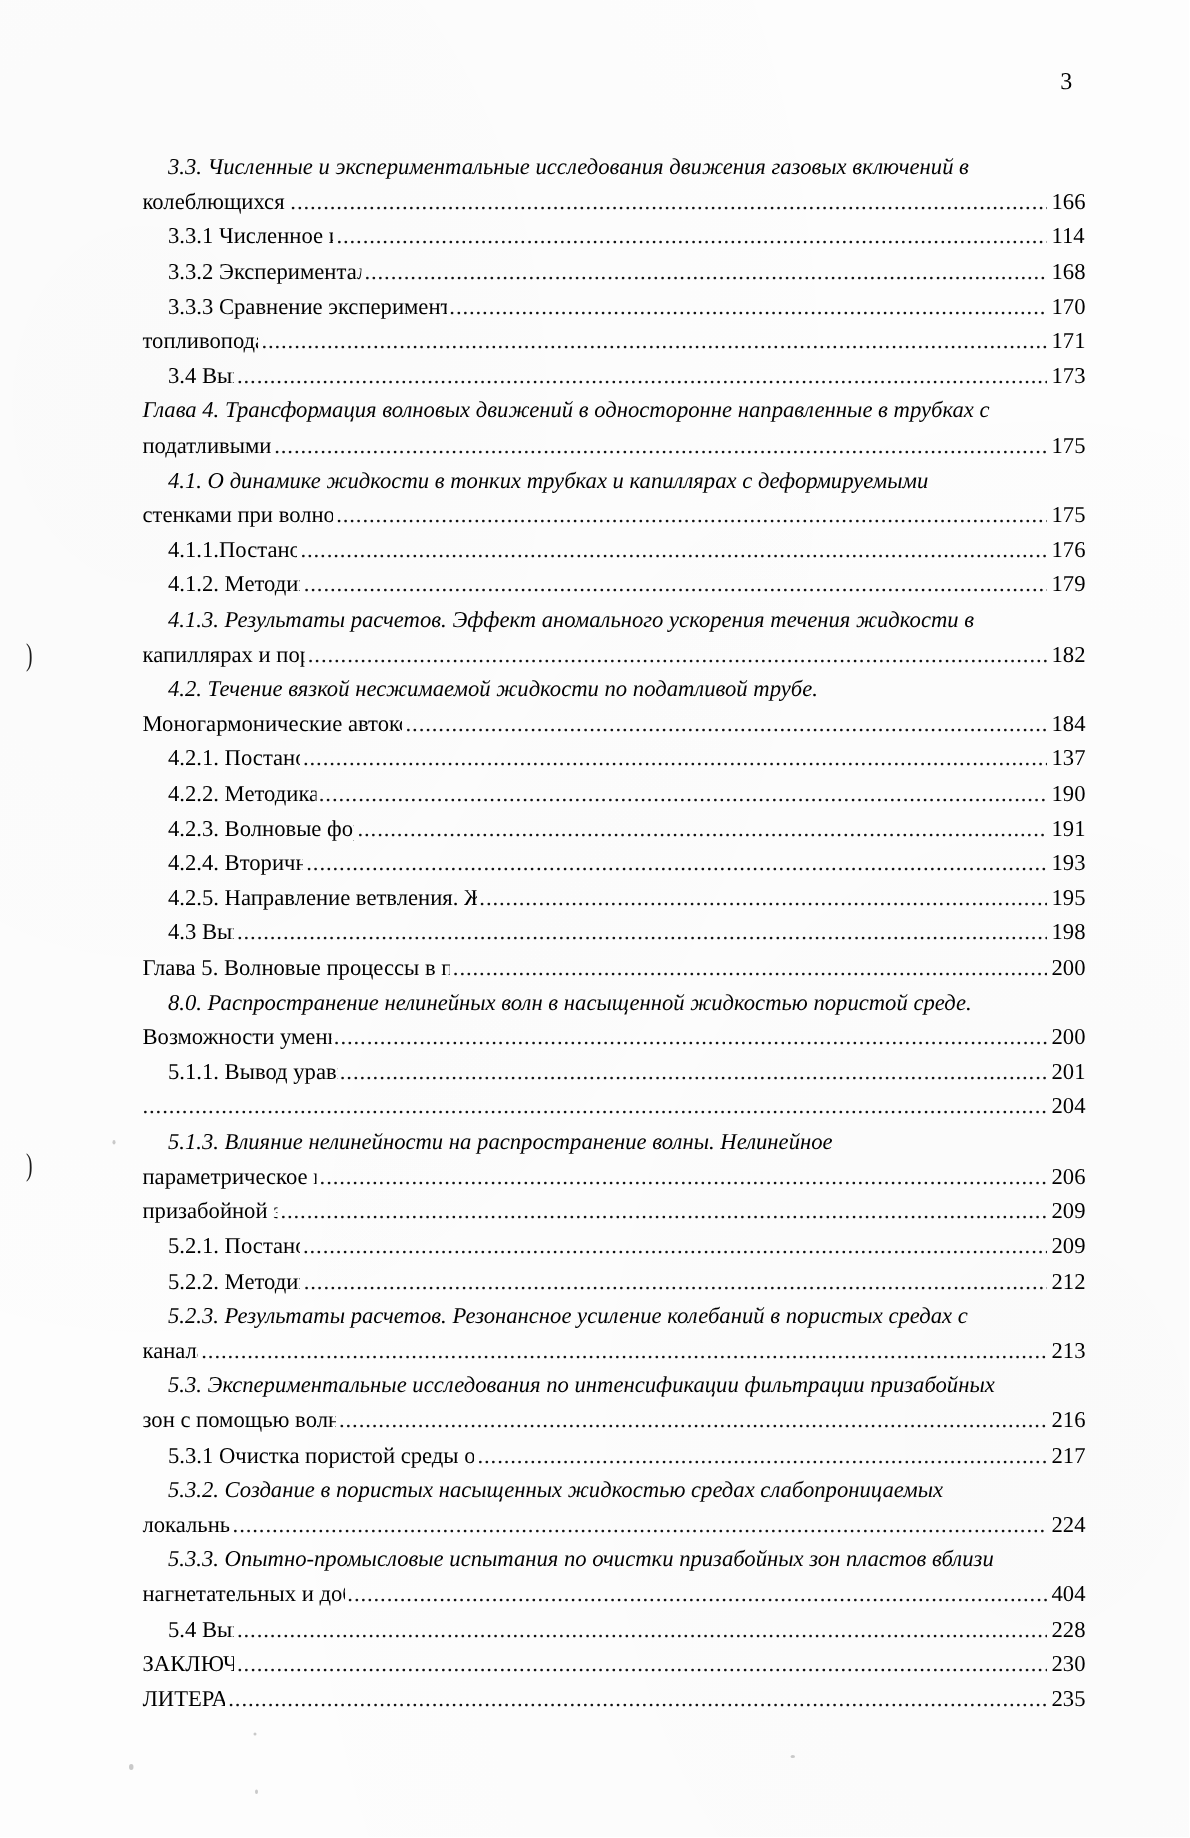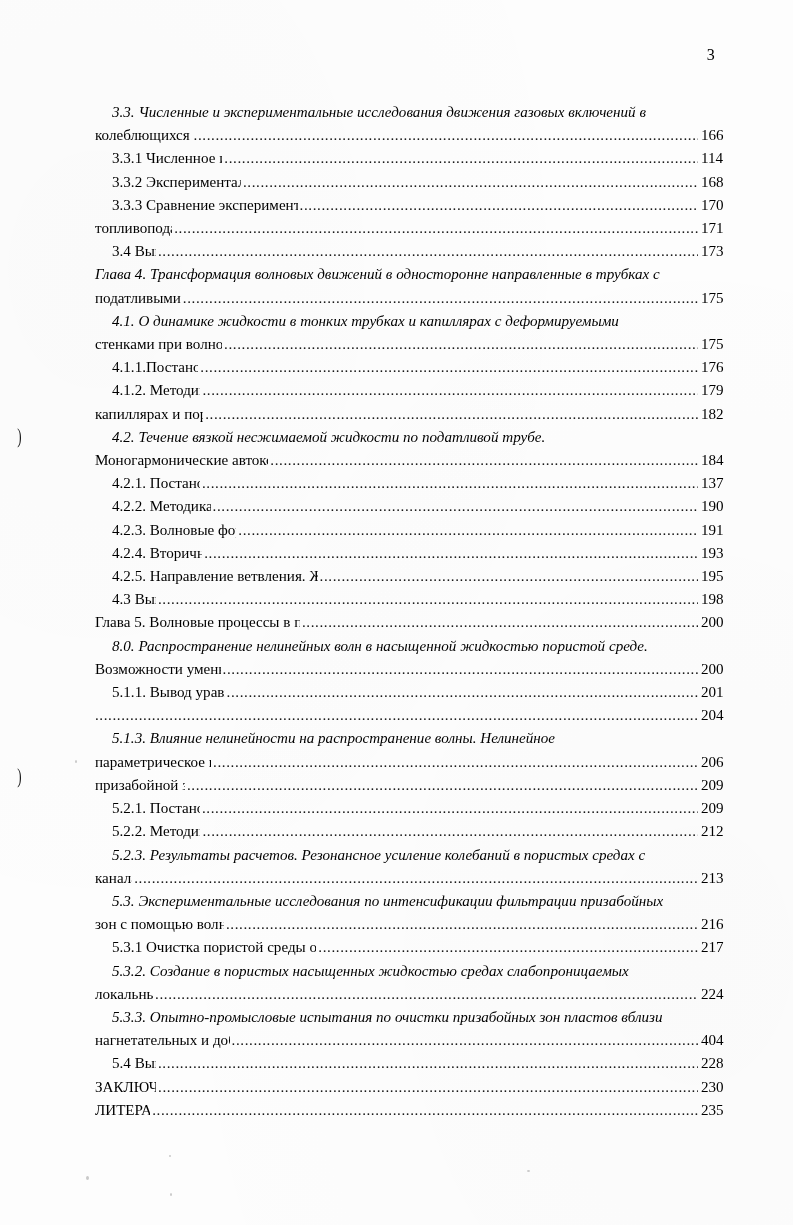--- a/index.html
+++ b/index.html
@@ -153,20 +153,21 @@
       <div class="entry indent">
         <span class="title-text">4.1.1.Постановка задачи.</span>
         <span class="leader"></span>
         <span class="pageno">176</span>
       </div>
       <div class="entry indent">
         <span class="title-text">4.1.2. Методика решения. </span>
         <span class="leader"></span>
         <span class="pageno">179</span>
       </div>
+      <div class="plain indent">4.1.3. Результаты расчетов. Эффект аномального ускорения течения жидкости в</div>
       <div class="entry">
         <span class="title-text">капиллярах и пористых средах. </span>
         <span class="leader"></span>
         <span class="pageno">182</span>
       </div>
       <div class="plain indent">4.2. Течение вязкой несжимаемой жидкости по податливой трубе.</div>
       <div class="entry">
         <span class="title-text">Моногармонические автоколебания и вторичные течения. </span>
         <span class="leader"></span>
         <span class="pageno">184</span>

